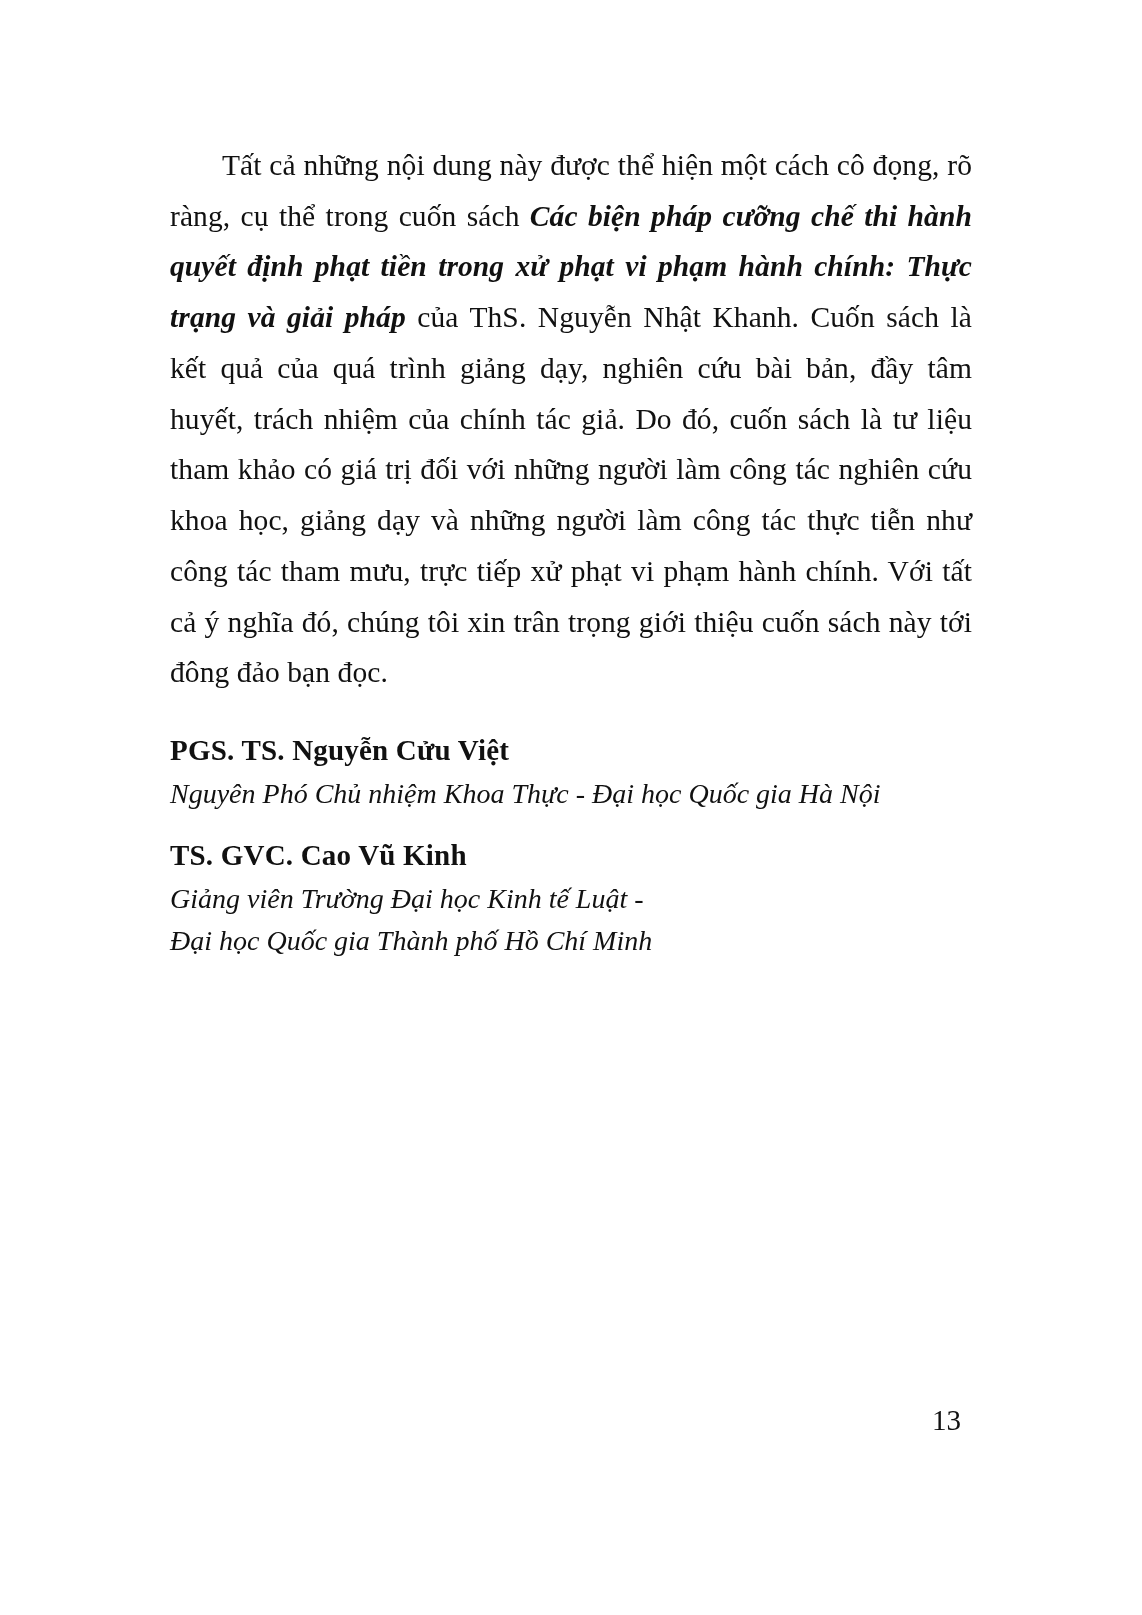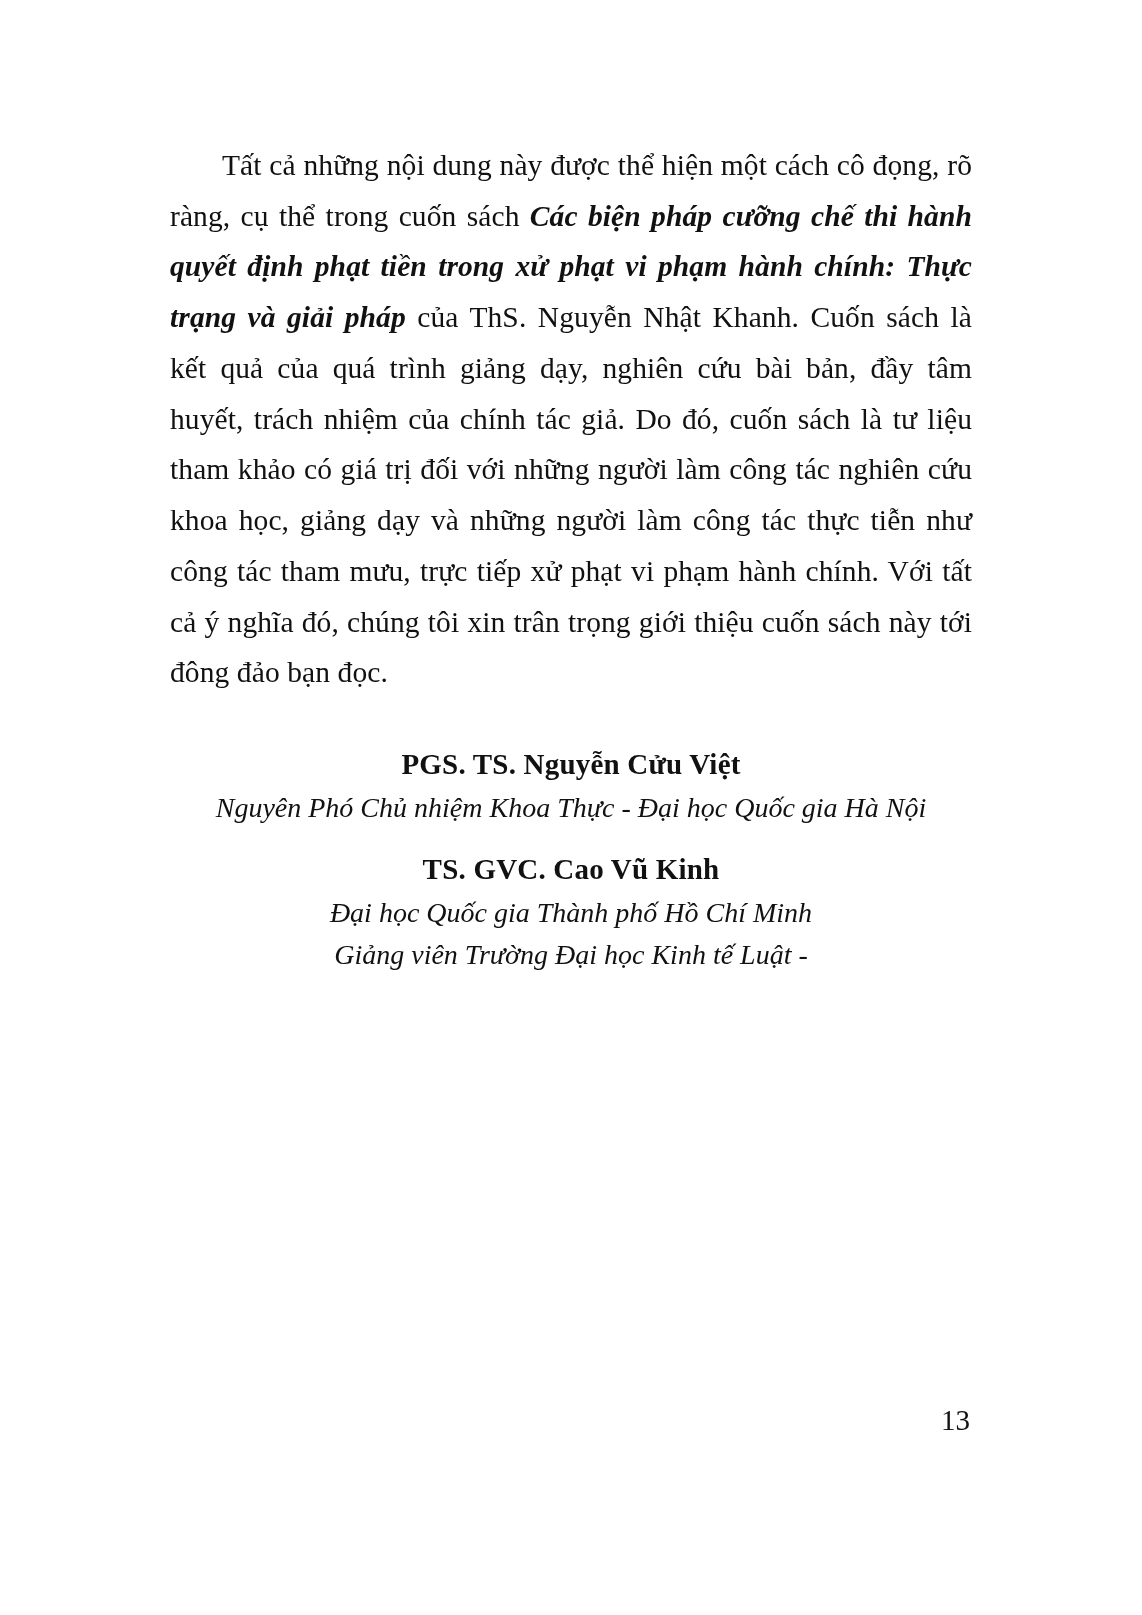--- a/index.html
+++ b/index.html
@@ -35,22 +35,21 @@
     margin: 0;
     letter-spacing: 0.1px;
   }
 
   .body-text .title-italic {
     font-weight: bold;
     font-style: italic;
   }
 
   .signature-block {
-    margin-top: 44px;
-    text-align: center;
+    margin-top: 30px;
   }
 
   .sig-name {
     font-size: 29px;
     font-weight: bold;
     line-height: 1.55;
     margin: 0;
     letter-spacing: 0.2px;
   }
 
@@ -64,21 +63,21 @@
   .sig-group-2 {
     margin-top: 18px;
   }
 
   .sig-role-lines {
     margin: 0;
   }
 
   .page-number {
     position: absolute;
-    right: 172px;
+    right: 181px;
     bottom: 112px;
     font-size: 29px;
     line-height: 1;
   }
 </style>
 </head>
 <body>
 
 <div class="page">
 
@@ -87,22 +86,22 @@
   <div class="signature-block">
 
     <div class="sig-group-1">
       <p class="sig-name">PGS. TS. Nguyễn Cửu Việt</p>
       <p class="sig-role">Nguyên Phó Chủ nhiệm Khoa Thực - Đại học Quốc gia Hà Nội</p>
     </div>
 
     <div class="sig-group-2">
       <p class="sig-name">TS. GVC. Cao Vũ Kinh</p>
       <div class="sig-role-lines">
+        <p class="sig-role">Giảng viên Trường Đại học Kinh tế Luật -</p>
         <p class="sig-role">Đại học Quốc gia Thành phố Hồ Chí Minh</p>
-        <p class="sig-role">Giảng viên Trường Đại học Kinh tế Luật -</p>
       </div>
     </div>
 
   </div>
 
   <div class="page-number">13</div>
 
 </div>
 
 </body></html>

